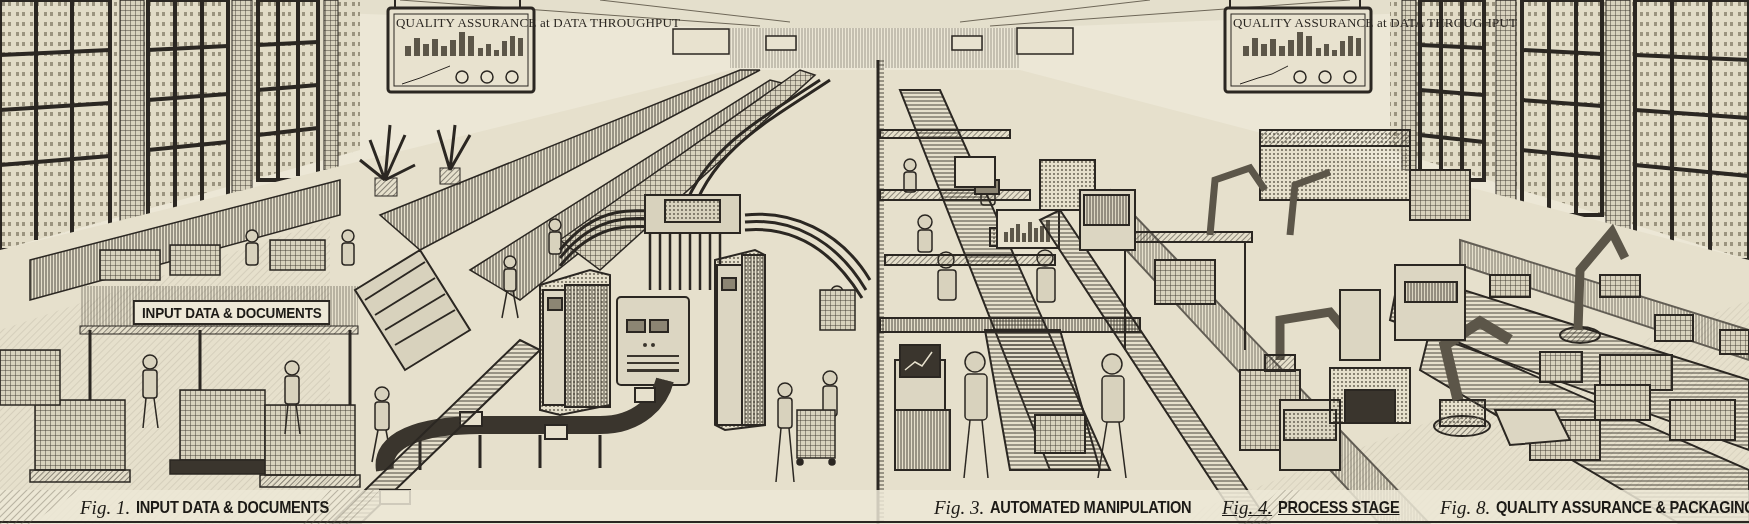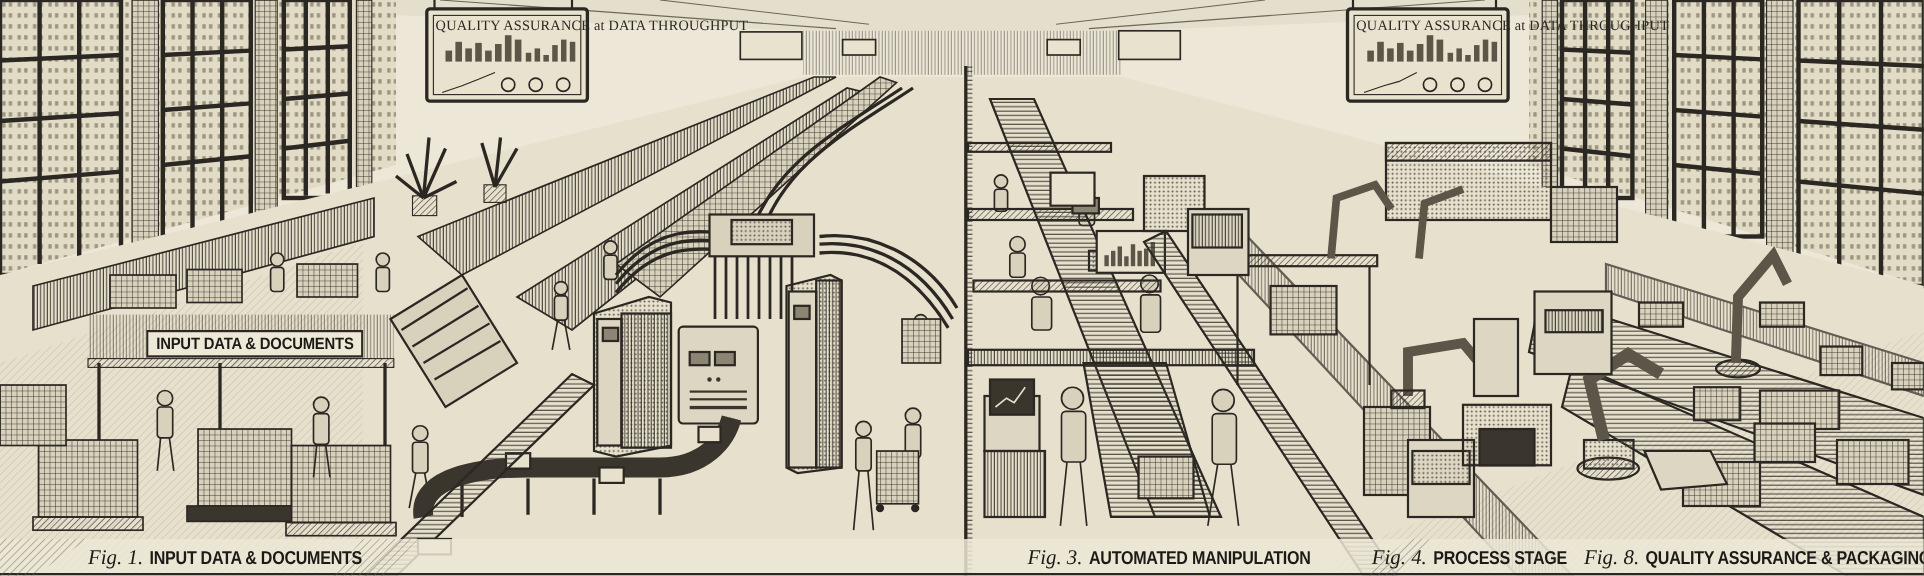--- a/index.html
+++ b/index.html
@@ -445,21 +445,21 @@
   <div class="board-title" style="left:1233px;top:15px;">QUALITY ASSURANCE at DATA THROUGHPUT</div>
 
   <div class="caption" style="left:80px;">
     <span class="fig">Fig. 1.</span>
     <span class="title">INPUT DATA &amp; DOCUMENTS</span>
   </div>
   <div class="caption" style="left:918px;margin-left:16px;">
     <span class="fig">Fig. 3.</span>
     <span class="title">AUTOMATED MANIPULATION</span>
   </div>
-  <div class="caption" style="left:1247px;">
+  <div class="caption" style="left:1222px;text-decoration:underline;">
     <span class="fig">Fig. 4.</span>
     <span class="title">PROCESS STAGE</span>
   </div>
   <div class="caption" style="left:1440px;">
     <span class="fig">Fig. 8.</span>
     <span class="title">QUALITY ASSURANCE &amp; PACKAGING</span>
   </div>
 </div>
 
 </body></html>

